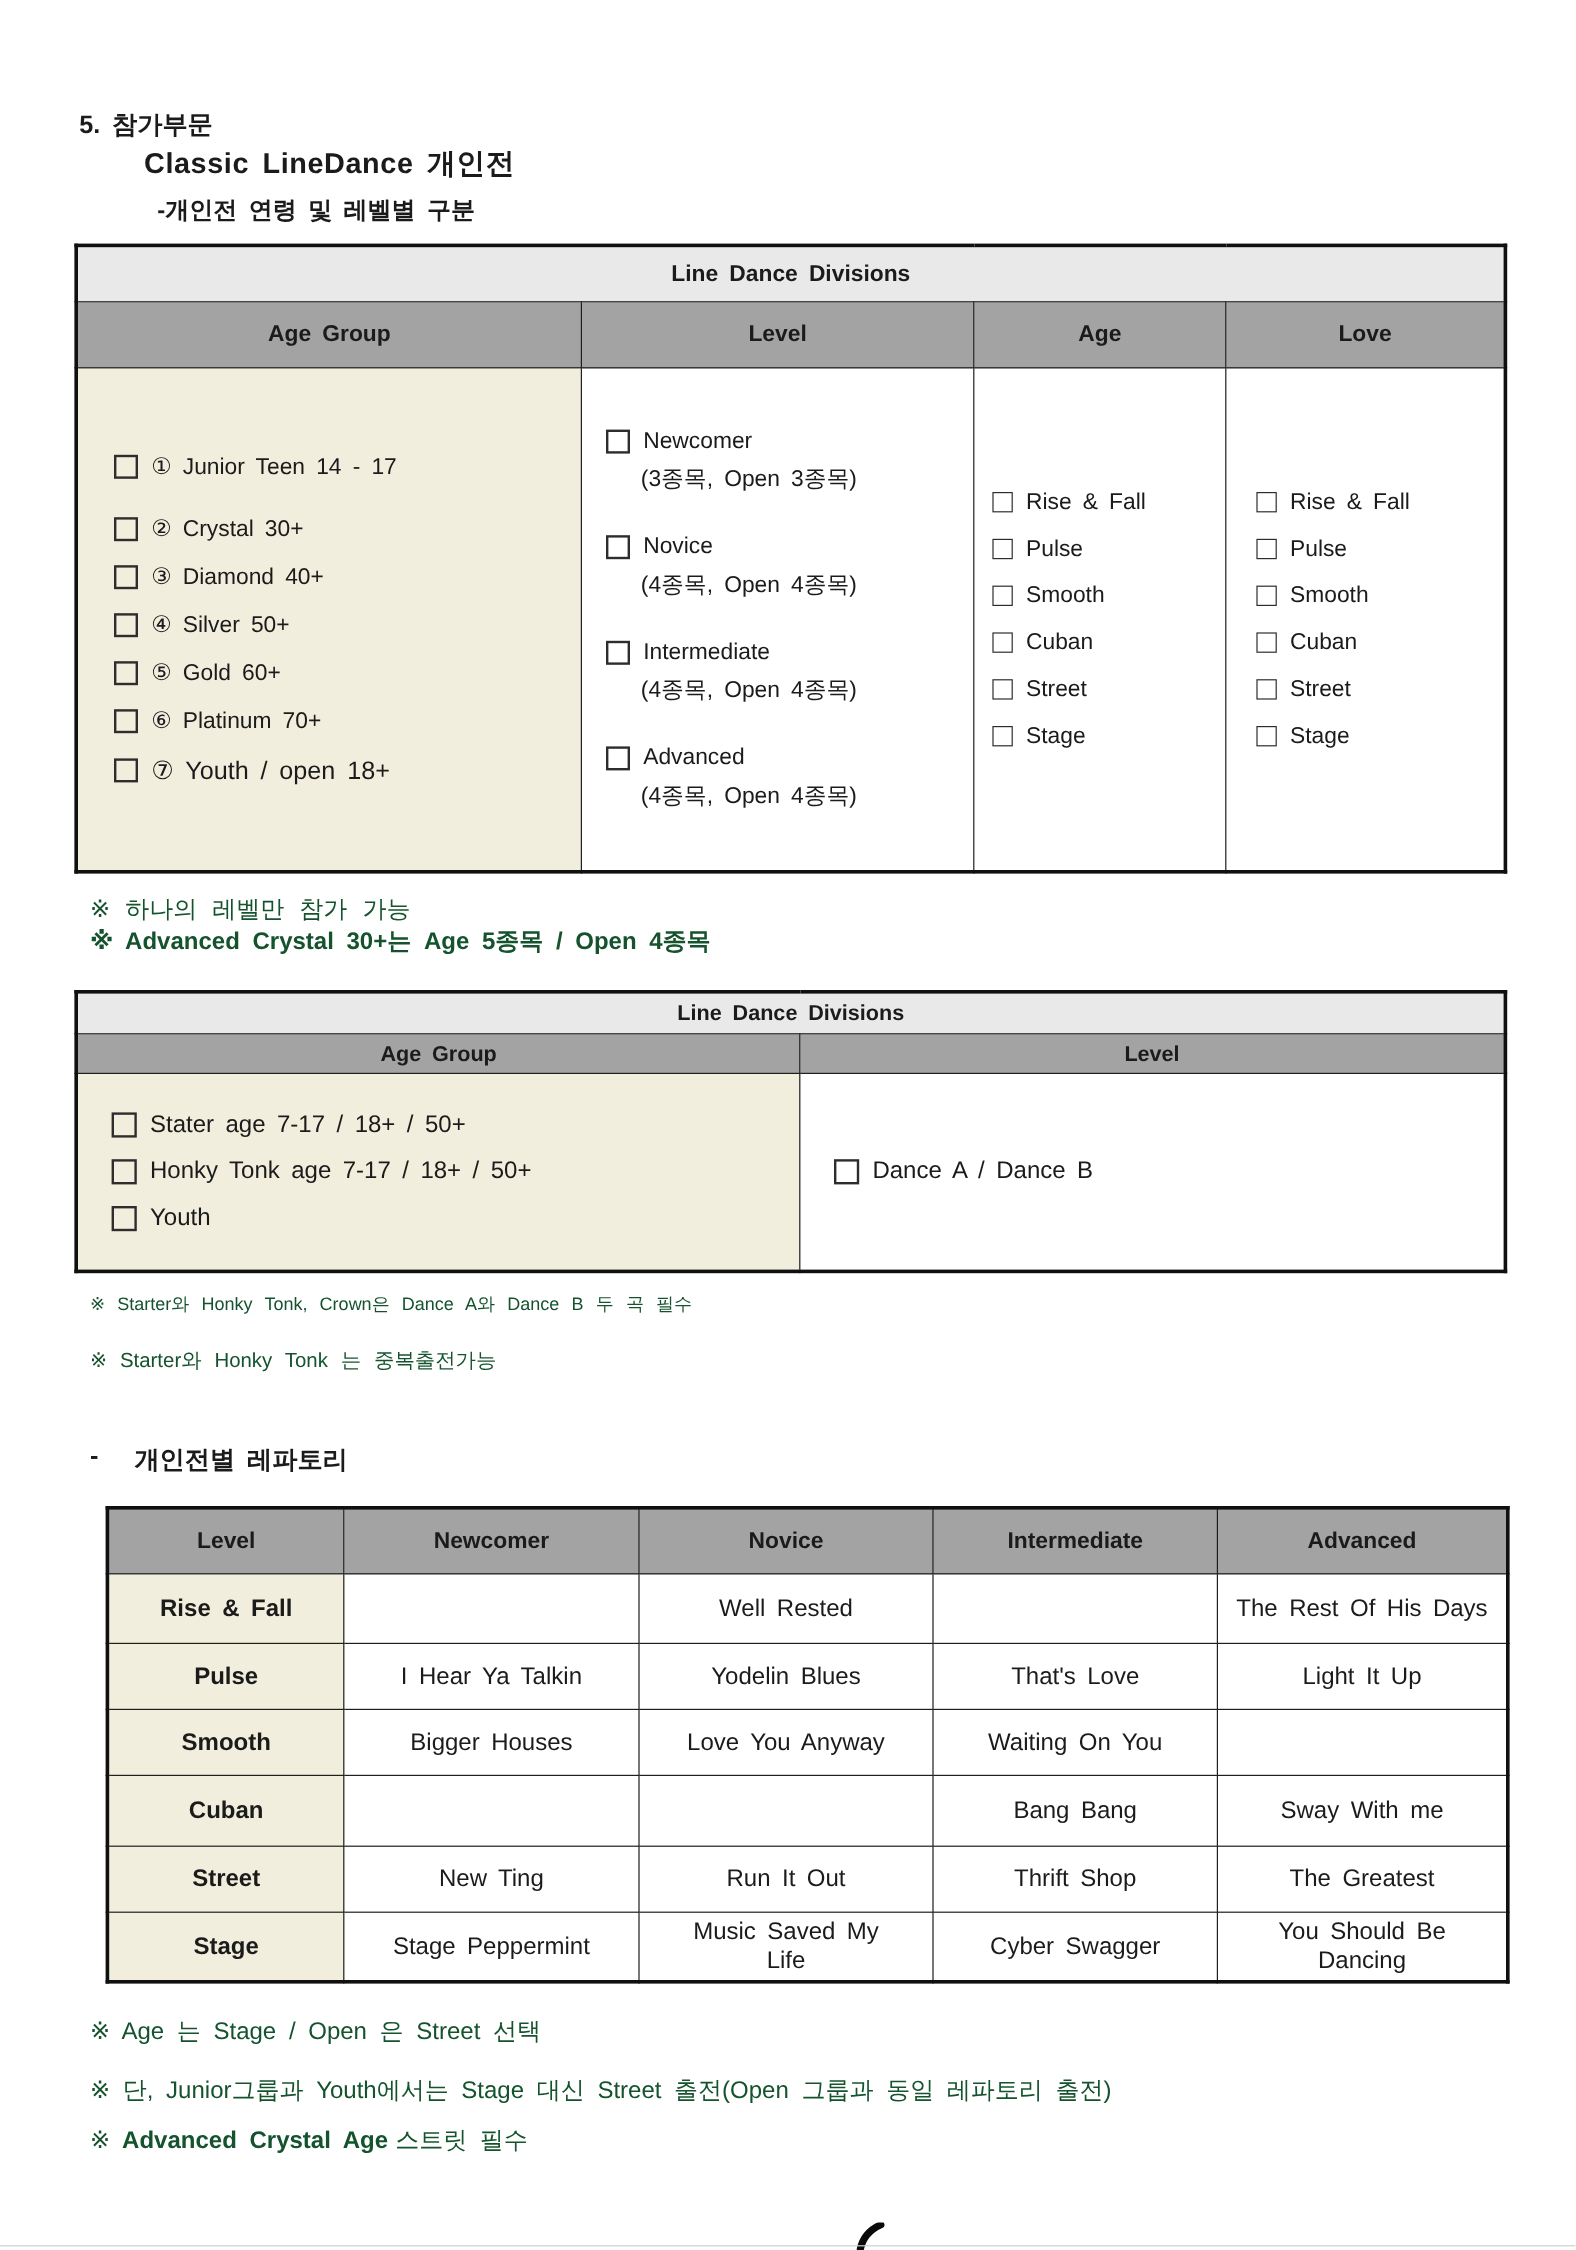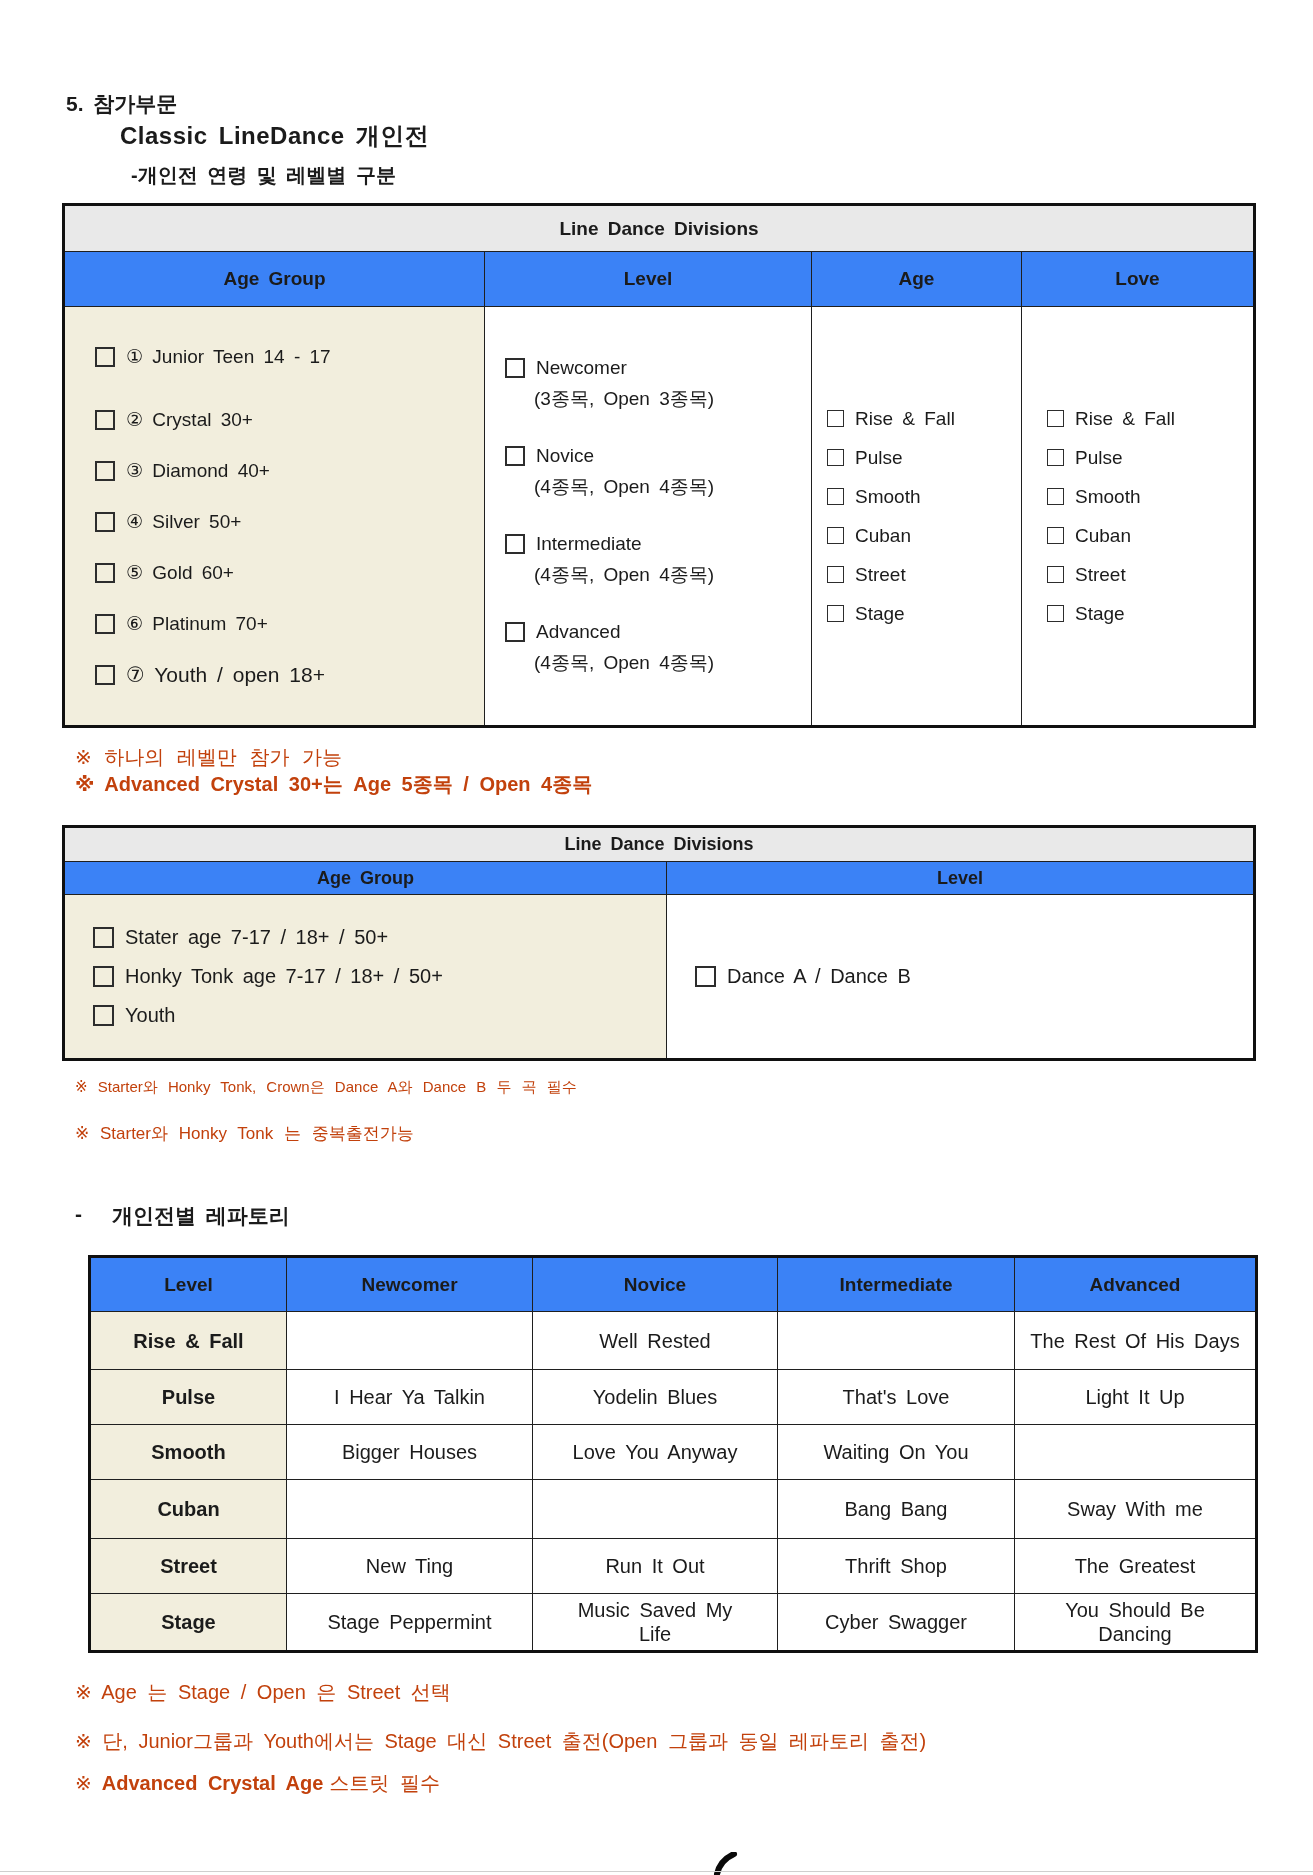--- a/index.html
+++ b/index.html
@@ -2,46 +2,46 @@
 <html><head>
 <meta charset="utf-8">
 <style>
   html,body{margin:0;padding:0;}
   body{
     width:1313px;height:1875px;position:relative;background:#ffffff;
     font-family:"Liberation Sans","DejaVu Sans",sans-serif;color:#1b1b1b;
     overflow:hidden;word-spacing:4px;
   }
   .abs{position:absolute;}
-  .red{color:#c2410c;}
+  .red{color:#14532d;}
 
   
   .h-sec{left:66px;top:90px;font-size:21px;font-weight:bold;}
   .h-title{left:120px;top:120px;font-size:24px;font-weight:bold;letter-spacing:.5px;}
   .h-sub{left:131px;top:162px;font-size:20px;font-weight:bold;}
 
   
   table.doc{border-collapse:collapse;table-layout:fixed;background:#fff;}
   table.doc td{border:1.5px solid #1f1f1f;padding:0;}
   table.doc{border:3px solid #101010;}
   .cell-title{background:#e9e9e9;text-align:center;font-weight:bold;margin-top:41px;}
-  .cell-head{background:#3b82f6;text-align:center;font-weight:bold;}
+  .cell-head{background:#a3a3a3;text-align:center;font-weight:bold;}
   .cream{background:#f2eedd;}
 
   
   .cb{display:inline-block;width:16px;height:16px;border:2px solid #2d2d2d;background:transparent;flex:0 0 auto;margin-right:11px;}
   .cb.sm{width:15px;height:15px;border-width:1.8px;}
 
   
   .t1{left:62px;top:203px;width:1191px;}
   .t1 .cell-title{font-size:19px;height:45px;}
   .t1 .cell-head{font-size:19px;height:54px;}
   .t1 td.body{vertical-align:top;height:418px;}
   .vcol{display:flex;flex-direction:column;justify-content:center;height:418px;}
-  .agecol{gap:28px;padding-left:30px;}
+  .agecol{gap:17px;padding-left:30px;}
   .item{display:flex;align-items:center;font-size:19px;}
   .item.first{margin-bottom:12px;}
   .item.big{font-size:21px;}
   .lvlcol{gap:33px;padding-left:20px;}
   .lvlblock .nm{display:flex;align-items:center;font-size:19px;}
   .lvlblock .dt{padding-left:29px;font-size:19px;margin-top:7px;}
   .stylecol{gap:17px;}
   .stylecol.agepad{padding-left:15px;}
   .stylecol.openpad{padding-left:25px;}
   .stylecol .item{font-size:19px;}

